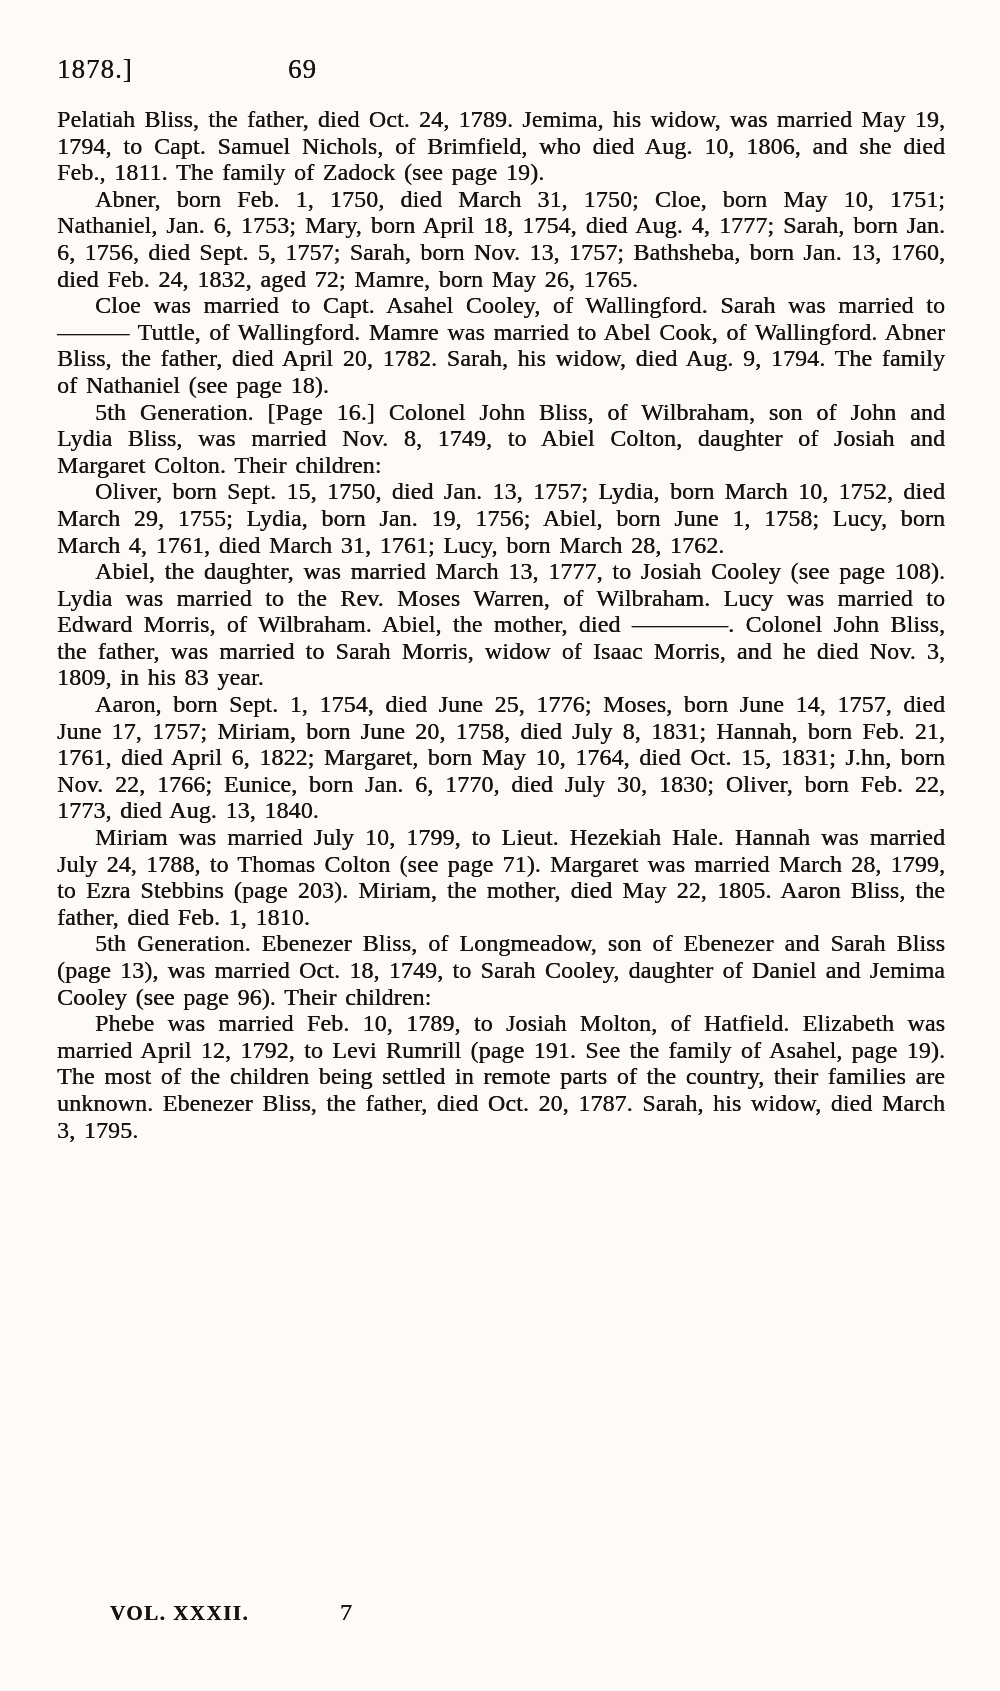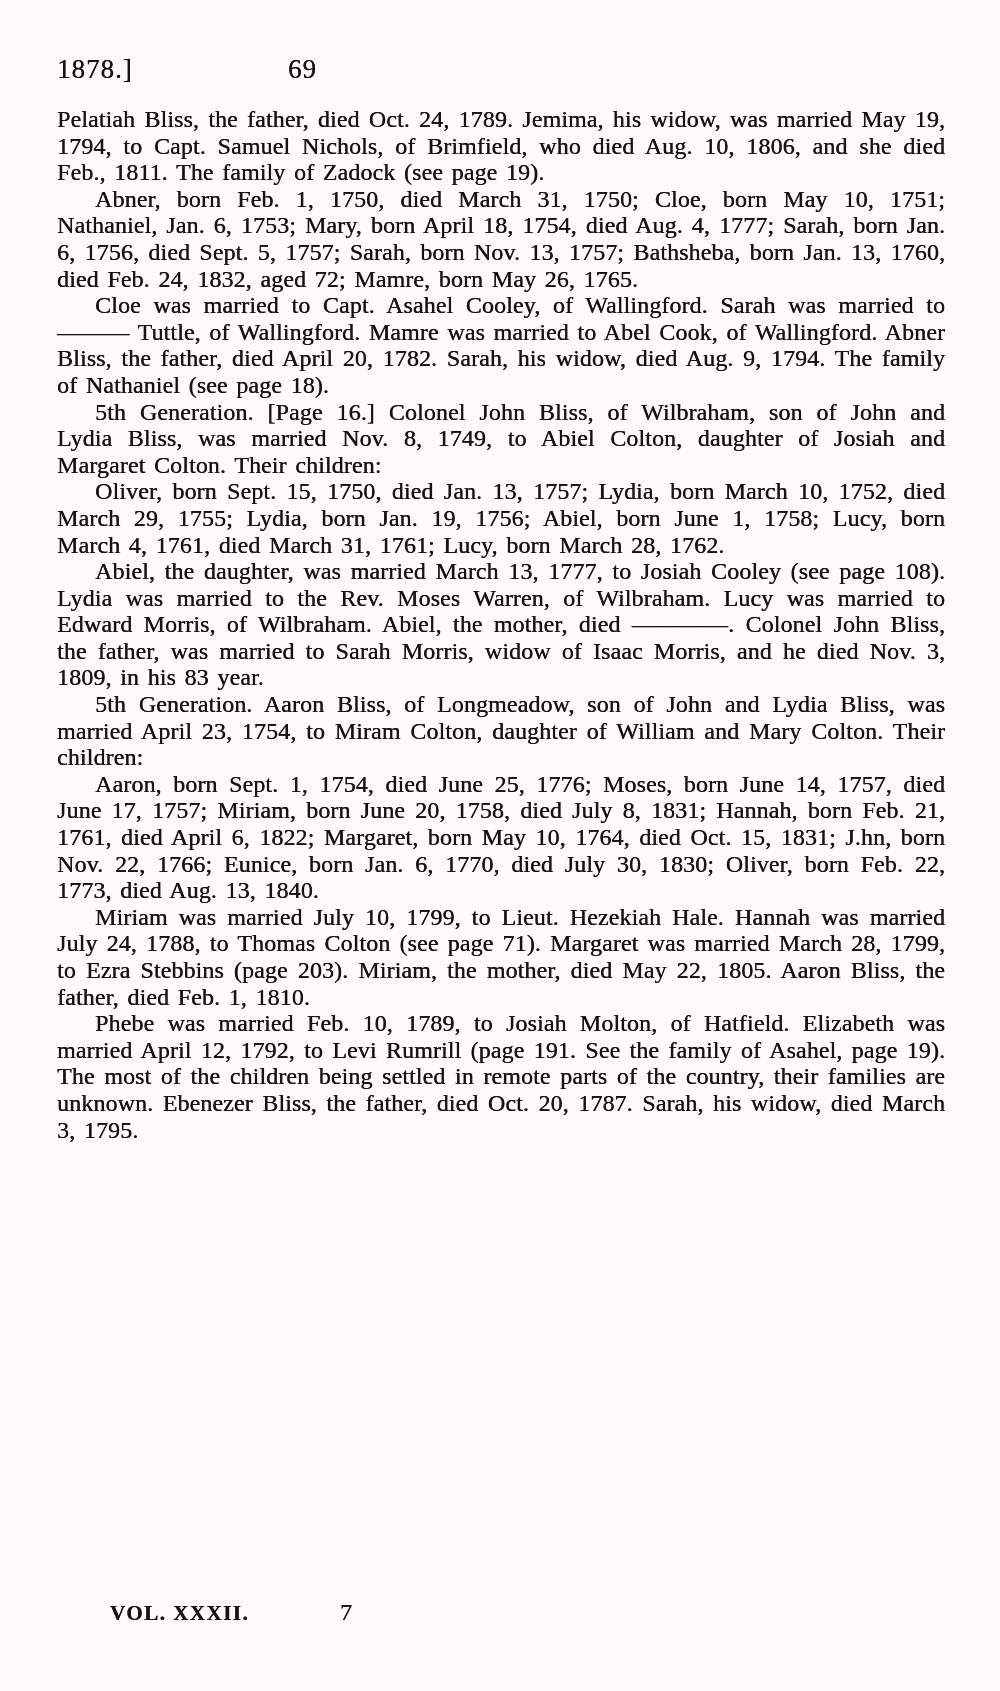--- a/index.html
+++ b/index.html
@@ -93,23 +93,23 @@
     <span class="pagenum">69</span>
   </div>
 
   <div class="body-text">
     <p class="noindent">Pelatiah Bliss, the father, died Oct. 24, 1789.  Jemima, his widow, was married May 19, 1794, to Capt. Samuel Nichols, of Brimfield, who died Aug. 10, 1806, and she died Feb., 1811.  The family of Zadock (see page 19).</p>
     <p>Abner, born Feb. 1, 1750, died March 31, 1750; Cloe, born May 10, 1751; Nathaniel, Jan. 6, 1753; Mary, born April 18, 1754, died Aug. 4, 1777; Sarah, born Jan. 6, 1756, died Sept. 5, 1757; Sarah, born Nov. 13, 1757; Bathsheba, born Jan. 13, 1760, died Feb. 24, 1832, aged 72; Mamre, born May 26, 1765.</p>
     <p>Cloe was married to Capt. Asahel Cooley, of Wallingford.  Sarah was married to ——— Tuttle, of Wallingford.  Mamre was married to Abel Cook, of Wallingford.  Abner Bliss, the father, died April 20, 1782.  Sarah, his widow, died Aug. 9, 1794.  The family of Nathaniel (see page 18).</p>
     <p>5th Generation.  [Page 16.]  Colonel John Bliss, of Wilbraham, son of John and Lydia Bliss, was married Nov. 8, 1749, to Abiel Colton, daughter of Josiah and Margaret Colton.  Their children:</p>
     <p>Oliver, born Sept. 15, 1750, died Jan. 13, 1757; Lydia, born March 10, 1752, died March 29, 1755; Lydia, born Jan. 19, 1756; Abiel, born June 1, 1758; Lucy, born March 4, 1761, died March 31, 1761; Lucy, born March 28, 1762.</p>
     <p>Abiel, the daughter, was married March 13, 1777, to Josiah Cooley (see page 108).  Lydia was married to the Rev. Moses Warren, of Wilbraham.  Lucy was married to Edward Morris, of Wilbraham.  Abiel, the mother, died ————.  Colonel John Bliss, the father, was married to Sarah Morris, widow of Isaac Morris, and he died Nov. 3, 1809, in his 83 year.</p>
-    <p>5th Generation.  Aaron Bliss, of Longmeadow, son of John and Lydia Bliss, was married April 23, 1754, to Miram Colton, daughter of William and Mary Colton.  Their children:</p>
     <p>Aaron, born Sept. 1, 1754, died June 25, 1776; Moses, born June 14, 1757, died June 17, 1757; Miriam, born June 20, 1758, died July 8, 1831; Hannah, born Feb. 21, 1761, died April 6, 1822; Margaret, born May 10, 1764, died Oct. 15, 1831; J.hn, born Nov. 22, 1766; Eunice, born Jan. 6, 1770, died July 30, 1830; Oliver, born Feb. 22, 1773, died Aug. 13, 1840.</p>
     <p>Miriam was married July 10, 1799, to Lieut. Hezekiah Hale.  Hannah was married July 24, 1788, to Thomas Colton (see page 71).  Margaret was married March 28, 1799, to Ezra Stebbins (page 203).  Miriam, the mother, died May 22, 1805.  Aaron Bliss, the father, died Feb. 1, 1810.</p>
+    <p>5th Generation.  Ebenezer Bliss, of Longmeadow, son of Ebenezer and Sarah Bliss (page 13), was married Oct. 18, 1749, to Sarah Cooley, daughter of Daniel and Jemima Cooley (see page 96).  Their children:</p>
     <p>Phebe was married Feb. 10, 1789, to Josiah Molton, of Hatfield.  Elizabeth was married April 12, 1792, to Levi Rumrill (page 191.  See the family of Asahel, page 19).  The most of the children being settled in remote parts of the country, their families are unknown.  Ebenezer Bliss, the father, died Oct. 20, 1787.  Sarah, his widow, died March 3, 1795.</p>
   </div>
 
   <div class="colophon">
     <span>VOL. XXXII.</span>
     <span class="signature">7</span>
   </div>
 
 </div>
 

